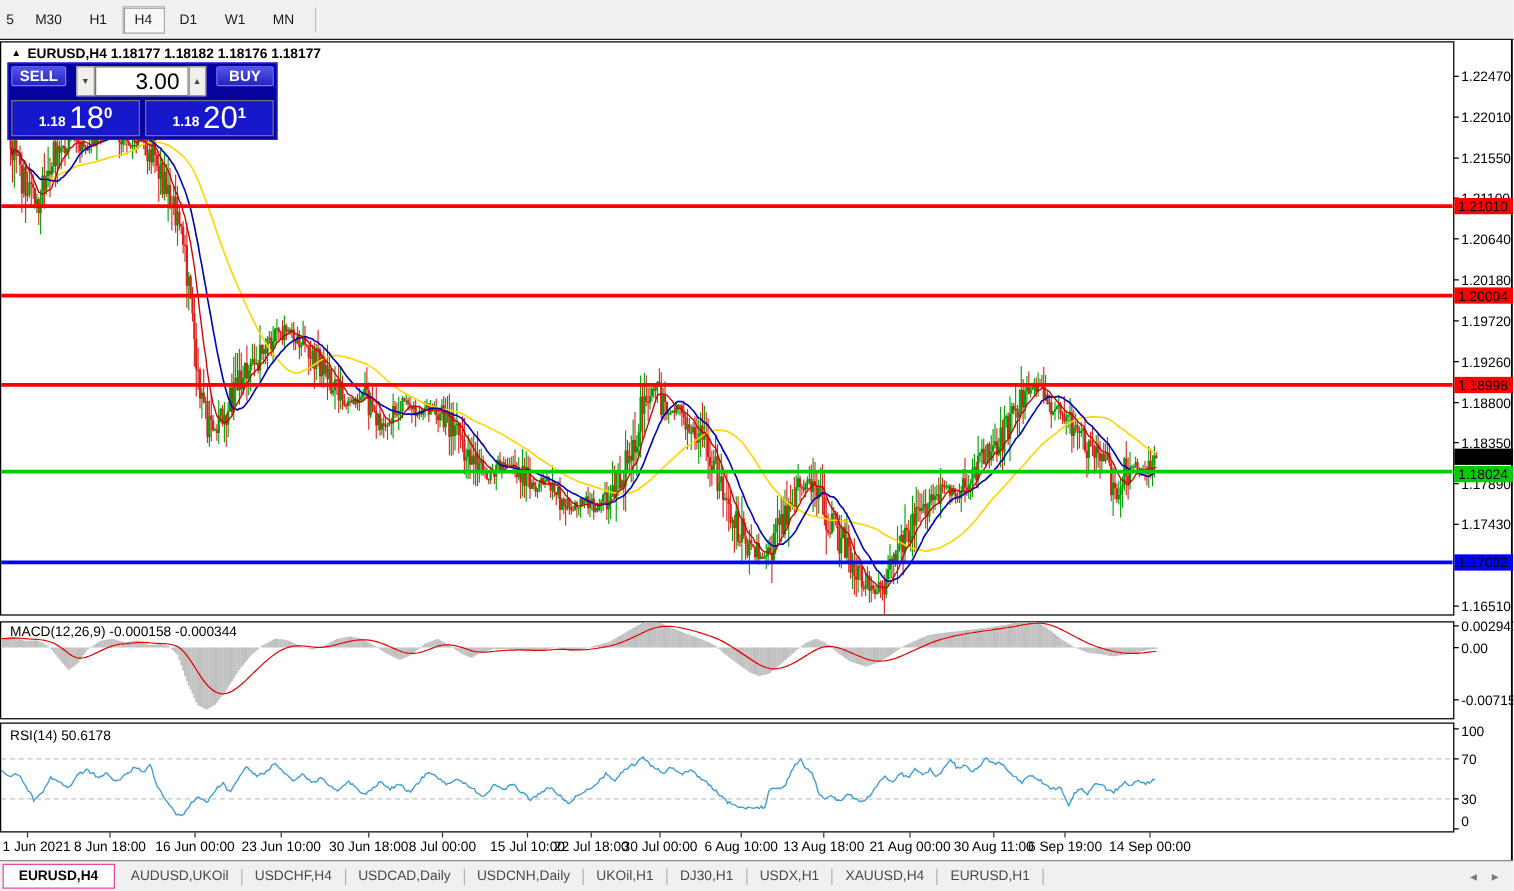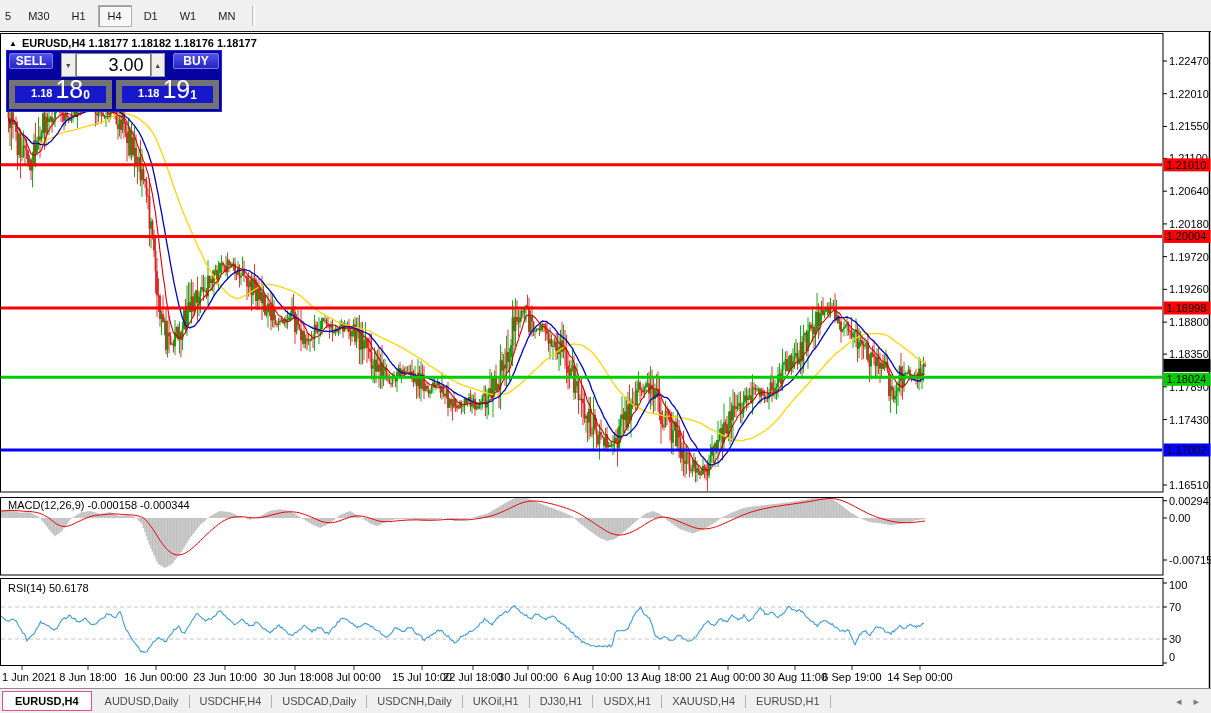--- a/index.html
+++ b/index.html
@@ -28,21 +28,21 @@
   .btn-trade{width:46px;height:16px;background:linear-gradient(#5353e9,#2424c4);color:#fff;
              border:1px solid #7a7aff;border-radius:2px;font-family:"Liberation Sans",sans-serif;
              font-size:12px;font-weight:bold;padding:0;cursor:default;}
   .btn-buy{width:48px;margin-left:8px;}
   .spinbtn{width:15px;height:24px;background:#f0efec;border:1px solid #9a9a9a;color:#444;
            font-size:7px;padding:0;line-height:7px;cursor:default;}
   .spin-down{margin-left:8px;}
   .vol-field{width:70px;height:22px;background:#fff;border:1px solid #777;font-size:18px;color:#000;
              display:flex;align-items:center;justify-content:flex-end;padding-right:6px;box-sizing:content-box;}
   .tp-row2{display:flex;margin-top:3px;height:29px;gap:4px;}
-  .px-box{flex:1;background:#1717CB;border:6px solid #737373;color:#fff;display:flex;
+  .px-box{flex:1;background:#1717CB;border:1px solid #737373;color:#fff;display:flex;
           align-items:flex-end;justify-content:center;cursor:default;}
   .px-small{font-size:11px;font-weight:bold;margin:0 3px 4px 0;}
   .px-big{font-size:25px;font-weight:normal;line-height:27px;}
   .px-sup{font-size:12px;font-weight:bold;align-self:flex-start;margin-top:2px;}
   
   .tabsbar{position:absolute;top:688px;left:0;width:100%;height:25px;background:#f0f0f0;
            border-top:1px solid #8c8c8c;display:flex;align-items:center;padding-left:2px;
            box-sizing:border-box;z-index:4;}
   .tab{padding:3px 10px;font-size:11px;color:#4a4a4a;white-space:nowrap;cursor:default;}
   .tab.active{background:#ffffff;border:1px solid #ec4899;color:#000;font-weight:bold;
@@ -2057,30 +2057,30 @@
         <button class="btn-trade btn-buy">BUY</button>
       </div>
       <div class="tp-row2">
         <div class="px-box">
           <span class="px-small">1.18</span>
           <span class="px-big">18</span>
           <span class="px-sup">0</span>
         </div>
         <div class="px-box">
           <span class="px-small">1.18</span>
-          <span class="px-big">19</span>
+          <span class="px-big">20</span>
           <span class="px-sup">1</span>
         </div>
       </div>
     </div>
   </div>
 
   <div class="tabsbar">
     <div class="tab active">EURUSD,H4</div>
-    <div class="tab">AUDUSD,Daily</div>
+    <div class="tab">AUDUSD,UKOil</div>
     <div class="tsep"></div>
     <div class="tab">USDCHF,H4</div>
     <div class="tsep"></div>
     <div class="tab">USDCAD,Daily</div>
     <div class="tsep"></div>
     <div class="tab">USDCNH,Daily</div>
     <div class="tsep"></div>
     <div class="tab">UKOil,H1</div>
     <div class="tsep"></div>
     <div class="tab">DJ30,H1</div>

